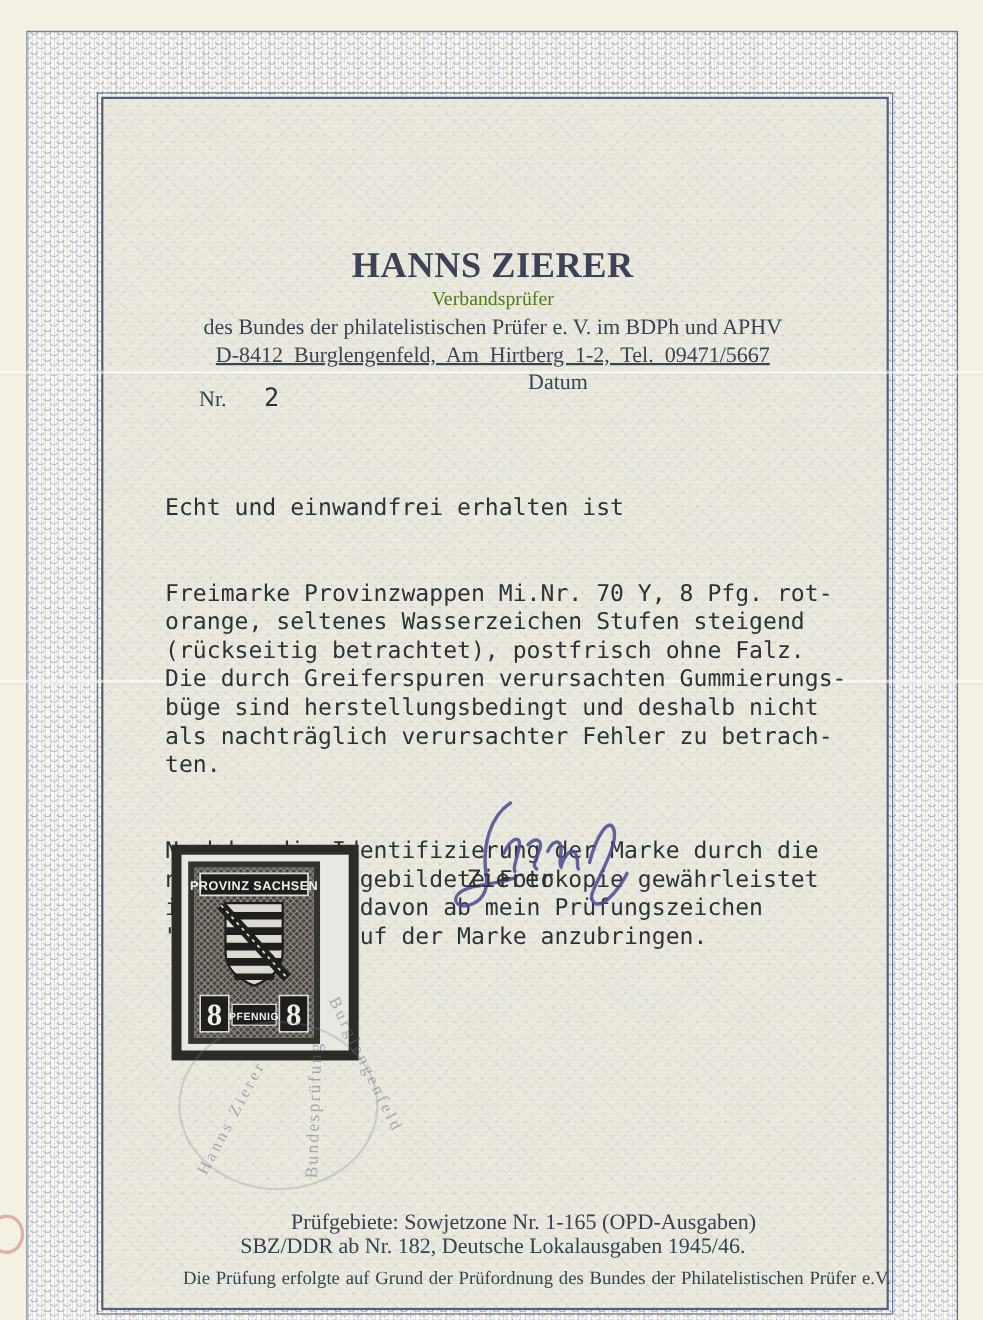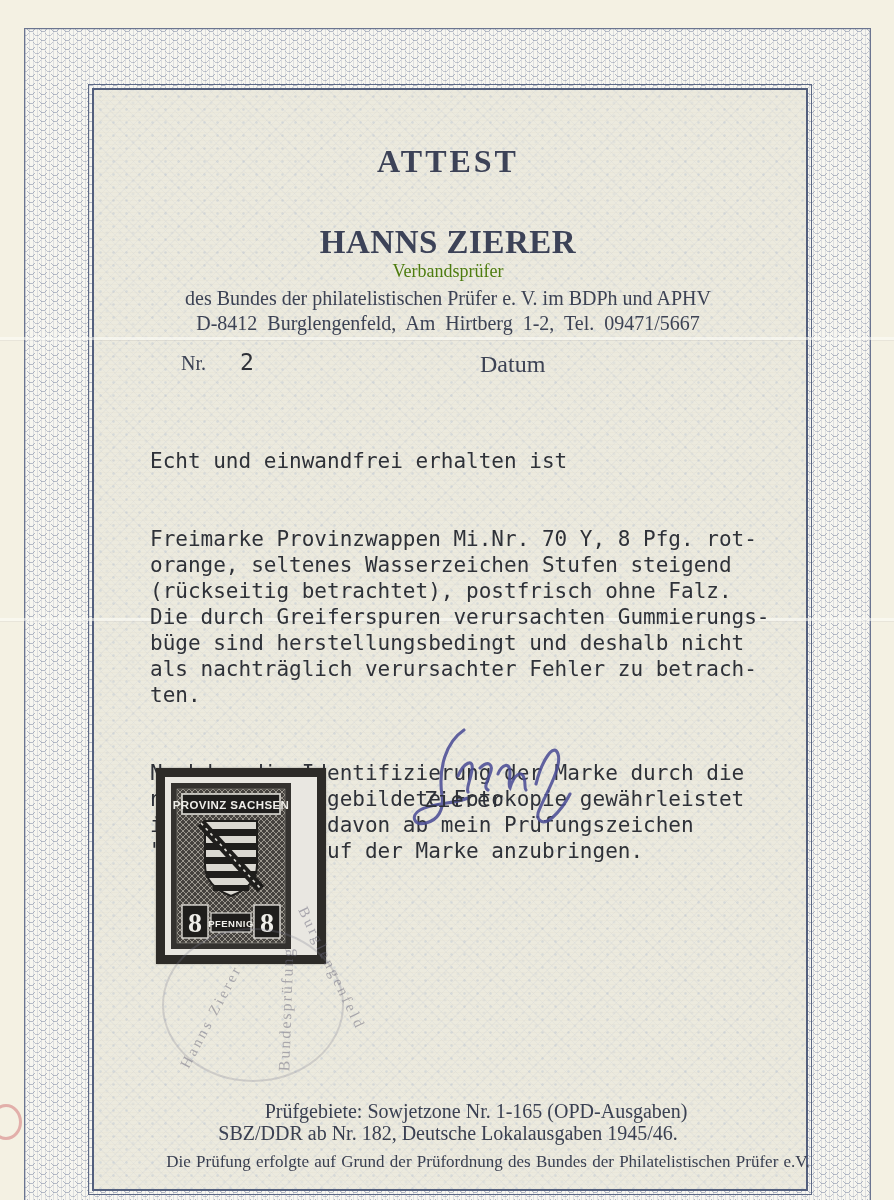--- a/index.html
+++ b/index.html
@@ -34,24 +34,24 @@
   }
   .content{position:absolute;inset:0;}
   
   .serif{color:#3a4052;}
   .mono{font-family:"DejaVu Sans Mono","Liberation Mono",monospace;color:#2e3138;}
   .centered{position:absolute;left:92px;width:712px;text-align:center;}
   .title{top:143px;font-size:32px;font-weight:600;letter-spacing:3px;color:#3c4257;}
   .name{top:224px;font-size:33px;font-weight:600;letter-spacing:.5px;color:#3c4257;}
   .role{top:261px;font-size:18px;color:#4d7c0f;}
   .assoc{top:287px;font-size:20px;color:#3c4254;text-align:center;}
-  .addr{top:312px;font-size:20px;color:#3c4254;word-spacing:5px;}
+  .addr{top:312px;font-size:20px;color:#3c4254;word-spacing:5px;text-decoration:underline;}
   .nr-label{position:absolute;left:181px;top:352px;font-size:20px;color:#3c4254;}
   .nr-value{position:absolute;left:240px;top:349px;font-size:23px;}
-  .datum-label{position:absolute;left:480px;top:351px;font-size:24px;color:#3c4254;}
+  .datum-label{position:absolute;left:480px;top:337px;font-size:20px;color:#3c4254;}
   .date-value{position:absolute;left:545px;top:347px;font-size:24px;}
   .body-block{
     position:absolute;left:150px;top:396px;width:640px;
     font-size:21px;line-height:26px;white-space:pre-wrap;
   }
   .subject-line{
     border-bottom:2px solid #2f323a;padding-bottom:3px;margin-bottom:3px;
   }
   .para{margin:0 0 0 0;white-space:pre-wrap;}
   
@@ -99,21 +99,20 @@
 
   <div class="band"></div>
   <div class="panel"></div>
 
   <div class="crease crease-1"></div>
   <div class="crease crease-2"></div>
   <div class="red-mark"></div>
 
   <div class="content">
 
-    <div class="centered serif title">ATTEST</div>
     <div class="centered serif name">HANNS ZIERER</div>
     <div class="centered serif role">Verbandsprüfer</div>
     <div class="centered serif assoc">des Bundes der philatelistischen Prüfer e. V. im BDPh und APHV</div>
     <div class="centered serif addr">D-8412 Burglengenfeld, Am Hirtberg 1-2, Tel. 09471/5667</div>
 
     <span class="serif nr-label">Nr.</span>
     <span class="mono nr-value">2</span>
     <span class="serif datum-label">Datum</span>
 
     <div class="body-block mono">

